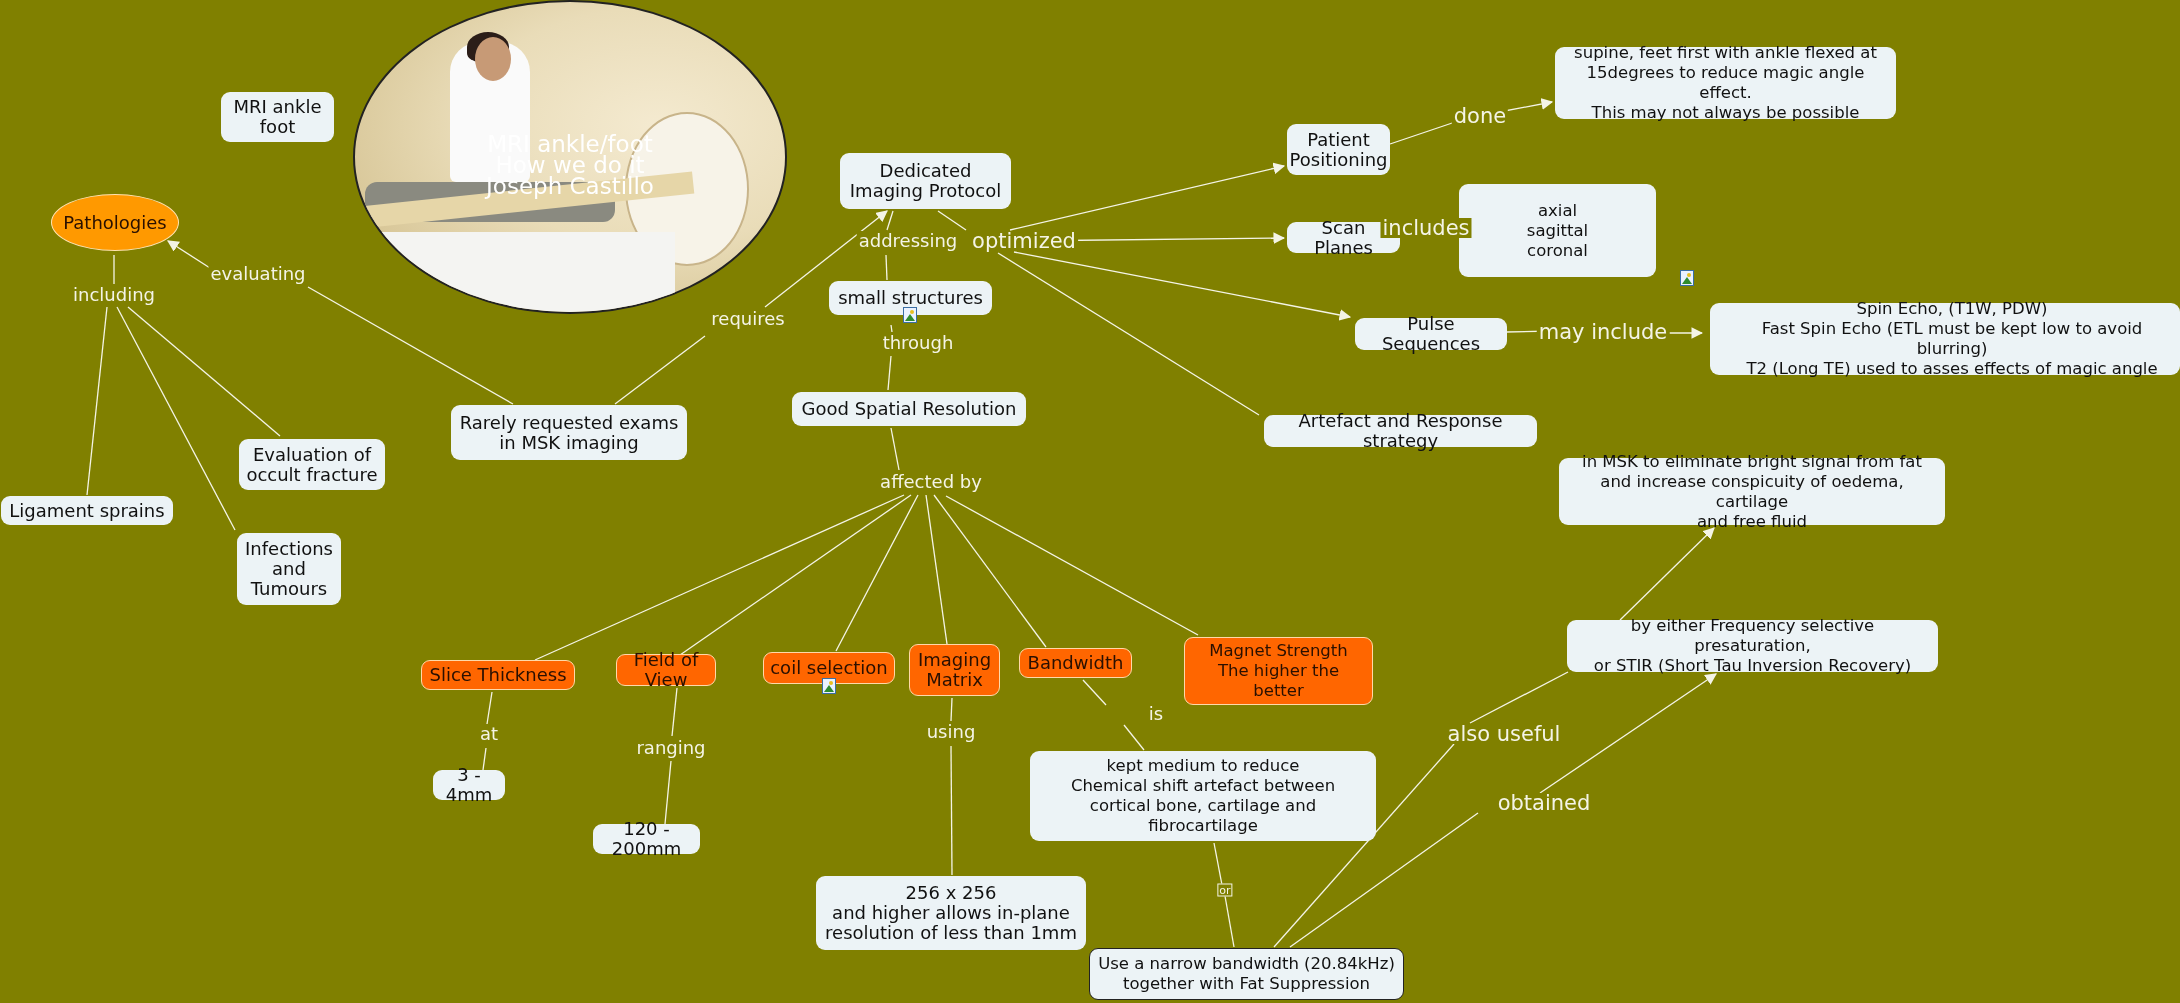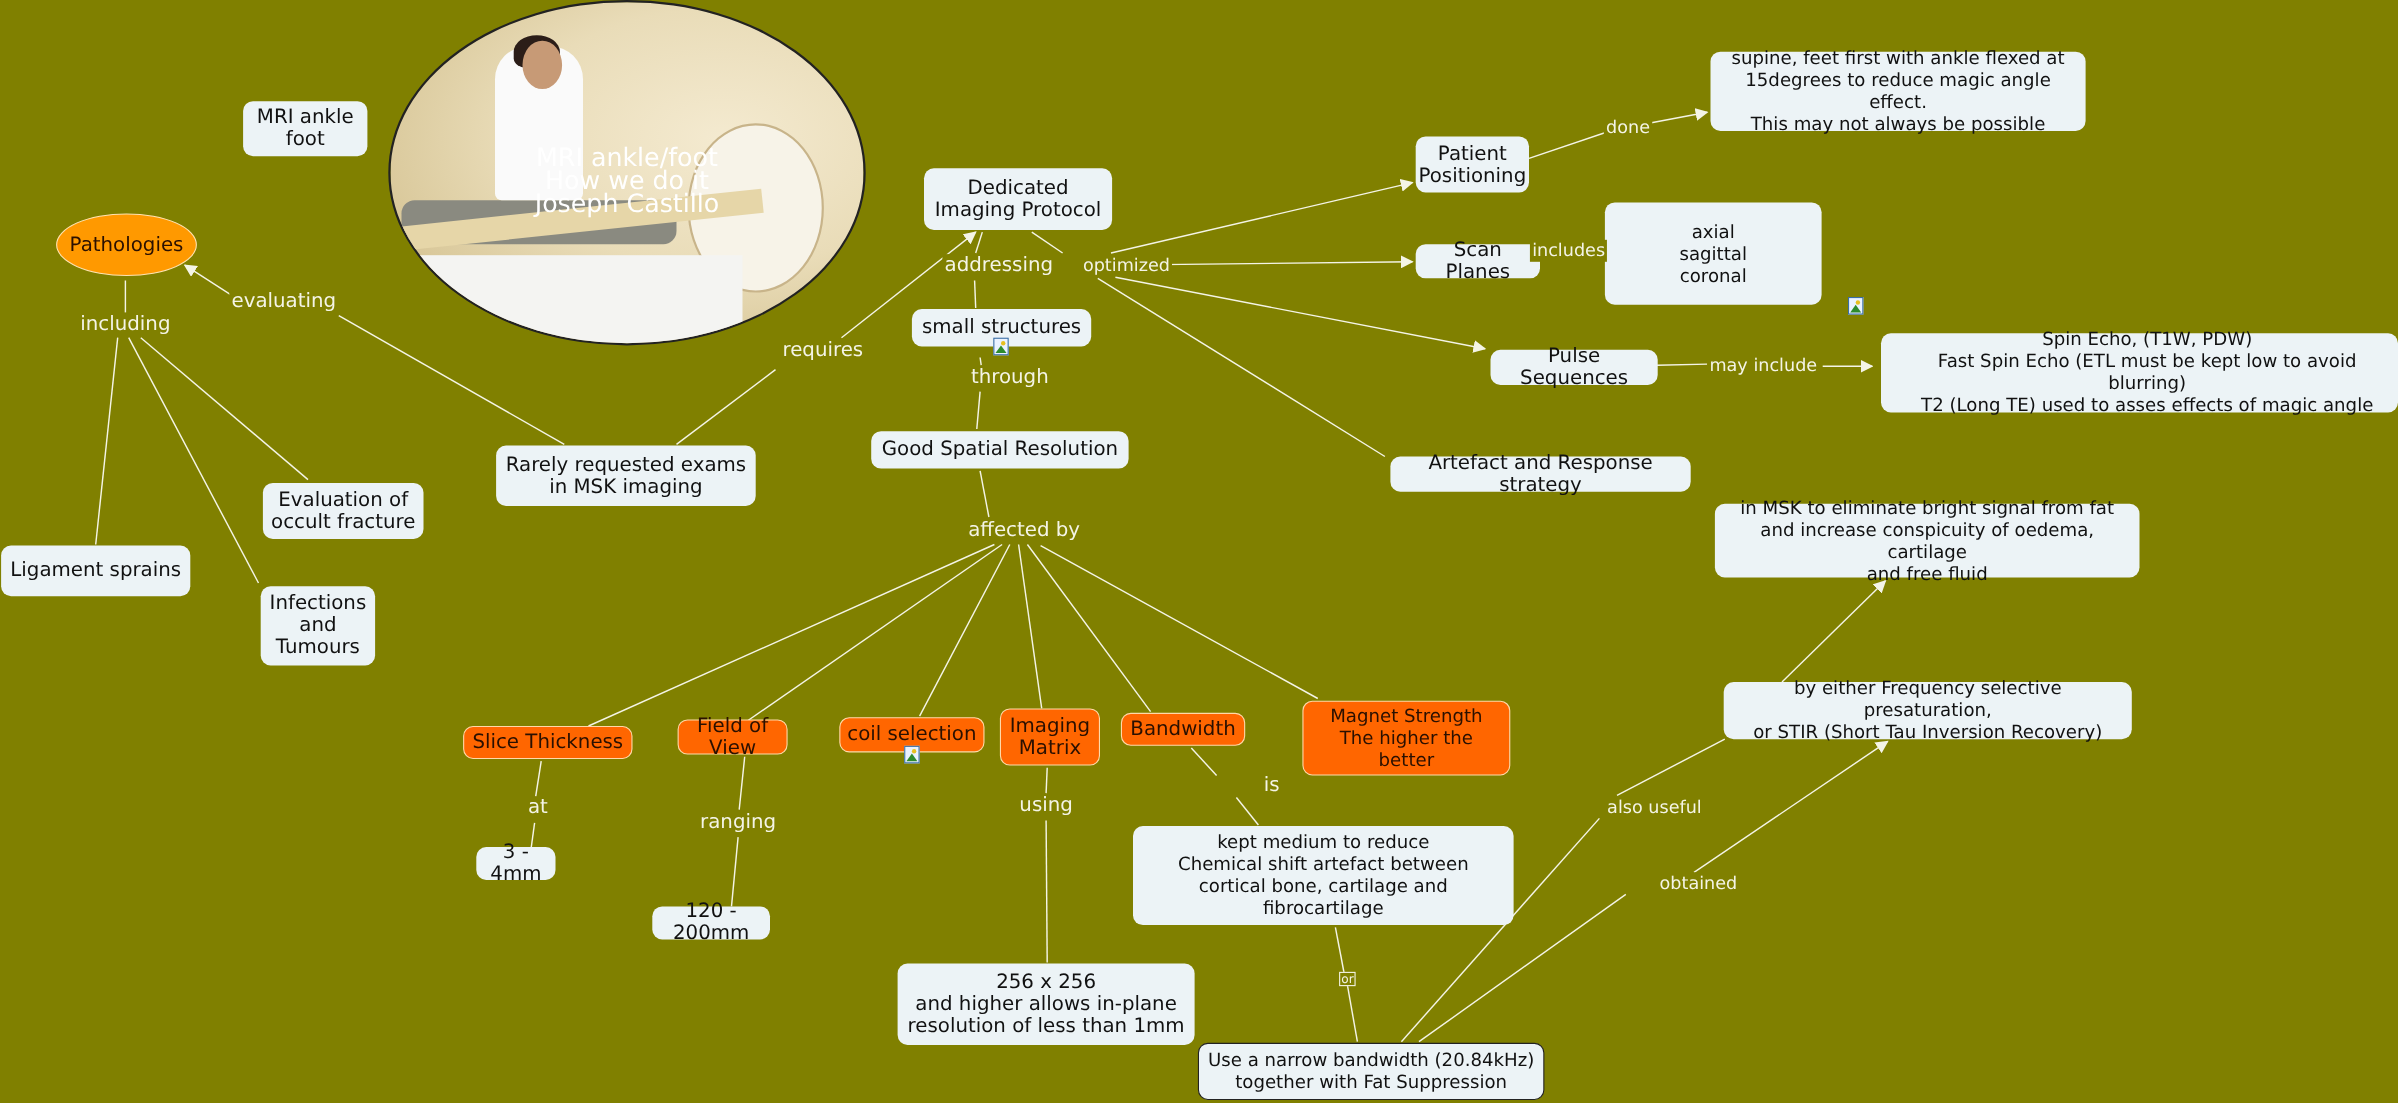--- a/index.html
+++ b/index.html
@@ -7,21 +7,21 @@
          font-family:"DejaVu Sans", sans-serif; }
   #edges { position:absolute; left:0; top:0; width:2180px; height:1003px; }
   .node { position:absolute; box-sizing:border-box; background:#ecf3f6; color:#111;
           border-radius:9px; font-size:18px; line-height:20px; text-align:center;
           display:flex; align-items:center; justify-content:center; white-space:pre-line; padding:2px 6px; }
   .node.orange { background:#ff6600; border:1.5px solid #ffd9a8; color:#2a1000; }
   .node.oval { background:#ff9900; border:1.5px solid #ffe3b0; border-radius:50%; color:#2a1000; }
   .node.dark-border { border:1.5px solid #222; }
   .link { position:absolute; color:#f4f4e6; font-size:18px; line-height:20px; white-space:nowrap;
           background:#808000; padding:0 2px; transform:translate(-50%,-50%); }
-  .link.small { font-size:16px; }
+  .link.small { font-size:21px; }
   .or-box { position:absolute; font-size:11px; line-height:11px; color:#f4f4e6; border:1px solid #f4f4e6;
             padding:0 1px; background:#808000; transform:translate(-50%,-50%); }
   .img-icon { position:absolute; width:14px; height:16px; background:#eaf2ff; border:1px solid #3a6ea5;
               box-sizing:border-box; transform:translateX(-50%); }
   .img-icon::before { content:""; position:absolute; left:1px; bottom:1px; width:0; height:0;
               border-left:5px solid transparent; border-right:5px solid transparent; border-bottom:7px solid #2e8b2e; }
   .img-icon::after { content:""; position:absolute; right:2px; top:2px; width:4px; height:4px; border-radius:50%; background:#e8c020; }
   #photo { position:absolute; left:353px; top:0px; width:434px; height:314px; border-radius:50%;
            overflow:hidden; border:2px solid #222; box-sizing:border-box;
            background: radial-gradient(ellipse at 70% 40%, #f4ead0 0%, #e9dcb8 45%, #d9c89a 75%, #cdb98a 100%); }
@@ -124,21 +124,21 @@
   <div class="hair"></div>
   <div class="head"></div>
   <div class="caption">MRI ankle/foot
 How we do it
 Joseph Castillo</div>
 </div>
 
 <div class="node" style="left:221px;top:92px;width:113px;height:50px;">MRI ankle
 foot</div>
 <div class="node oval" style="left:51px;top:194px;width:128px;height:57px;">Pathologies</div>
-<div class="node" style="left:1px;top:496px;width:172px;height:46px;">Ligament sprains</div>
+<div class="node" style="left:1px;top:496px;width:172px;height:29px;">Ligament sprains</div>
 <div class="node" style="left:239px;top:439px;width:146px;height:51px;">Evaluation of
 occult fracture</div>
 <div class="node" style="left:237px;top:533px;width:104px;height:72px;">Infections
 and
 Tumours</div>
 <div class="node" style="left:451px;top:405px;width:236px;height:55px;">Rarely requested exams
 in MSK imaging</div>
 <div class="node" style="left:840px;top:153px;width:171px;height:56px;">Dedicated
 Imaging Protocol</div>
 <div class="node" style="left:829px;top:281px;width:163px;height:34px;">small structures</div>

